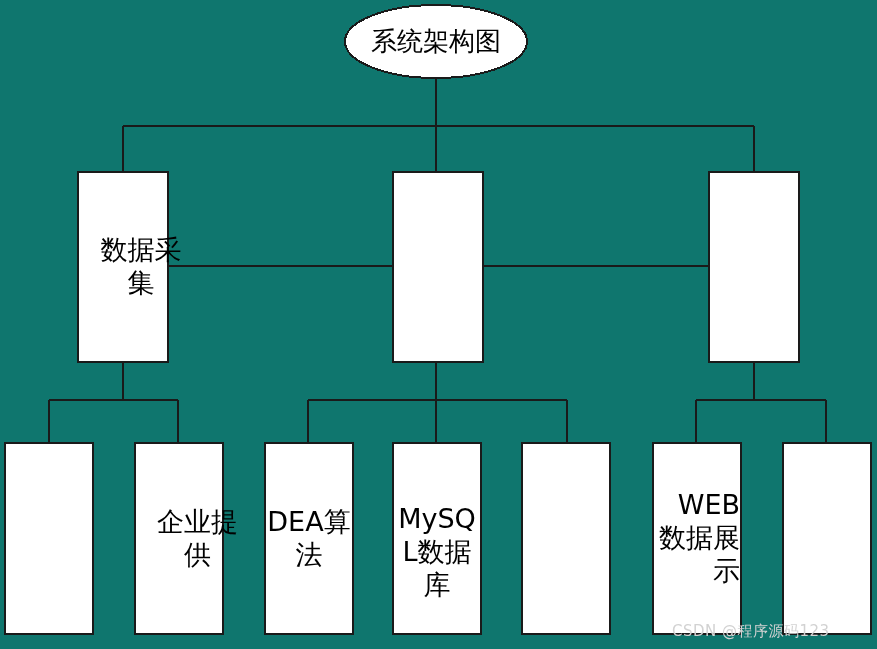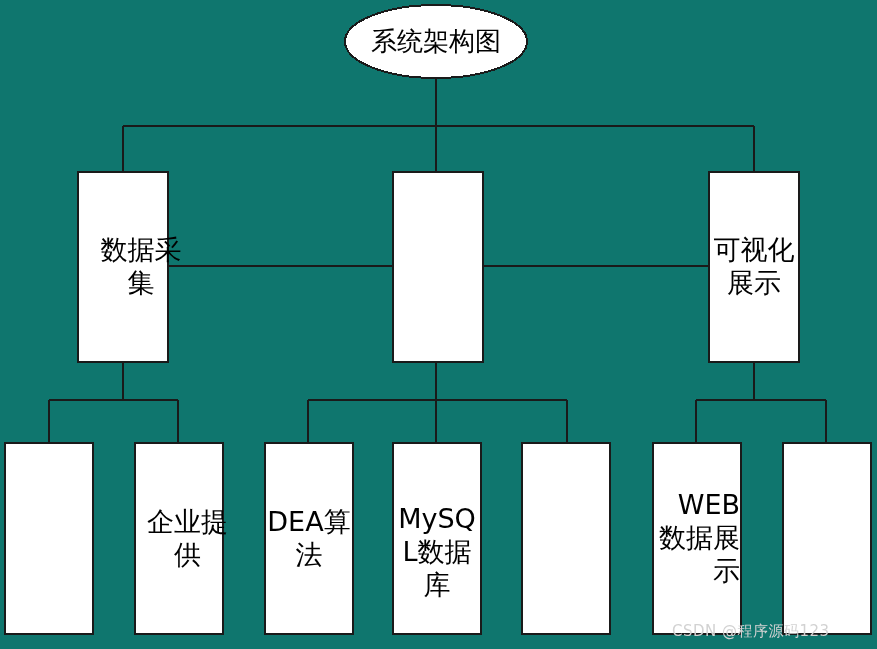--- a/index.html
+++ b/index.html
@@ -104,23 +104,22 @@
       <rect x="522" y="443" width="88" height="191" fill="#ffffff"></rect>
 
       <rect x="653" y="443" width="88" height="191" fill="#ffffff"></rect>
       <rect x="783" y="443" width="88" height="191" fill="#ffffff"></rect>
     </g>
   </svg>
 
   <div class="node-label root-label" style="left:345px; top:5px; width:182px; height:73px;">系统架构图</div>
 
   <div class="node-label tier1-label" style="left:96px; top:172px; width:90px; height:190px; padding:0 4px; box-sizing:border-box;">数据采集</div>
-  <div class="node-label tier1-label" style="left:709px; top:172px; width:90px; height:190px; padding:0 4px; box-sizing:border-box;">可视化展示</div>
 
-  <div class="node-label leaf-label" style="left:133px; top:443px; width:109px; height:191px; padding:0 2px; box-sizing:border-box;">企业提供</div>
+  <div class="node-label leaf-label" style="left:143px; top:443px; width:109px; height:191px; padding:0 2px; box-sizing:border-box;">企业提供</div>
 
   <div class="node-label leaf-label" style="left:265px; top:443px; width:88px; height:191px; padding:12px 2px; box-sizing:border-box;">DEA算法</div>
   <div class="node-label leaf-label" style="left:393px; top:443px; width:88px; height:219px; padding:0 1px; box-sizing:border-box;">MySQL数据库</div>
 
   <div class="node-label leaf-label" style="left:653px; top:443px; width:88px; height:191px; padding:0 1px; box-sizing:border-box;text-align:right;">WEB数据展示</div>
 
   <div class="watermark" style="left:672px; top:622px;">CSDN @程序源码123</div>
 
 </div>
 

